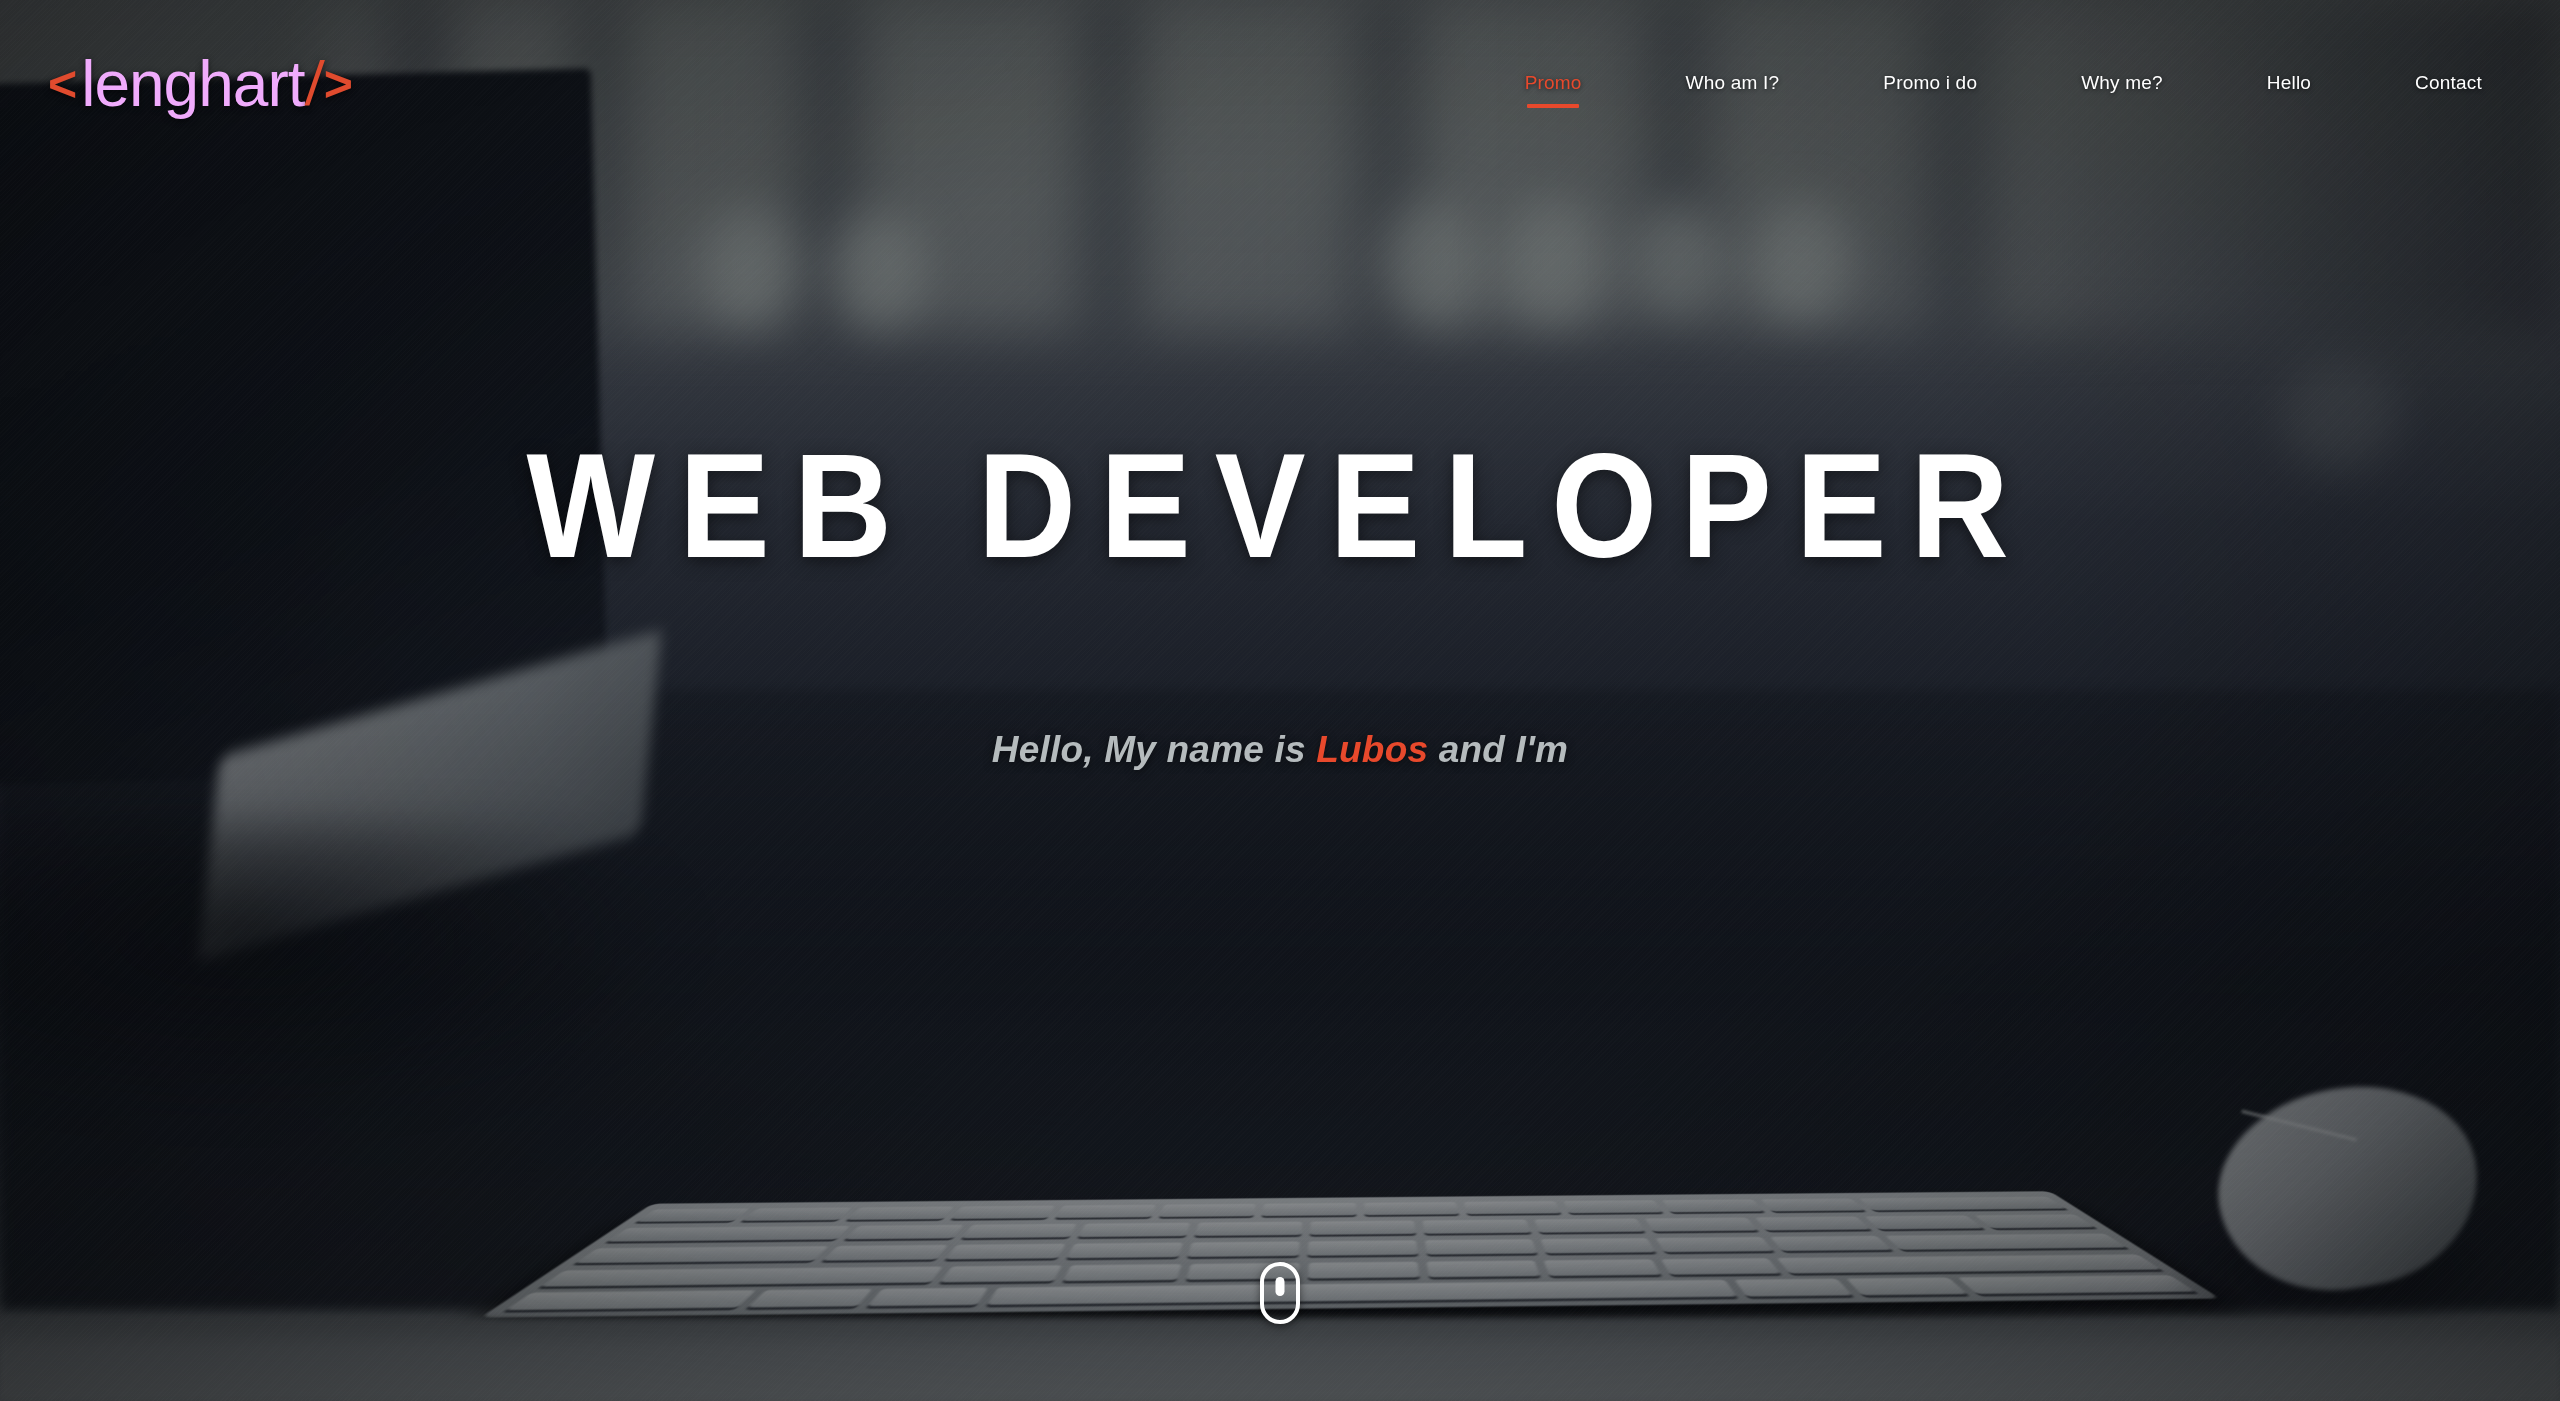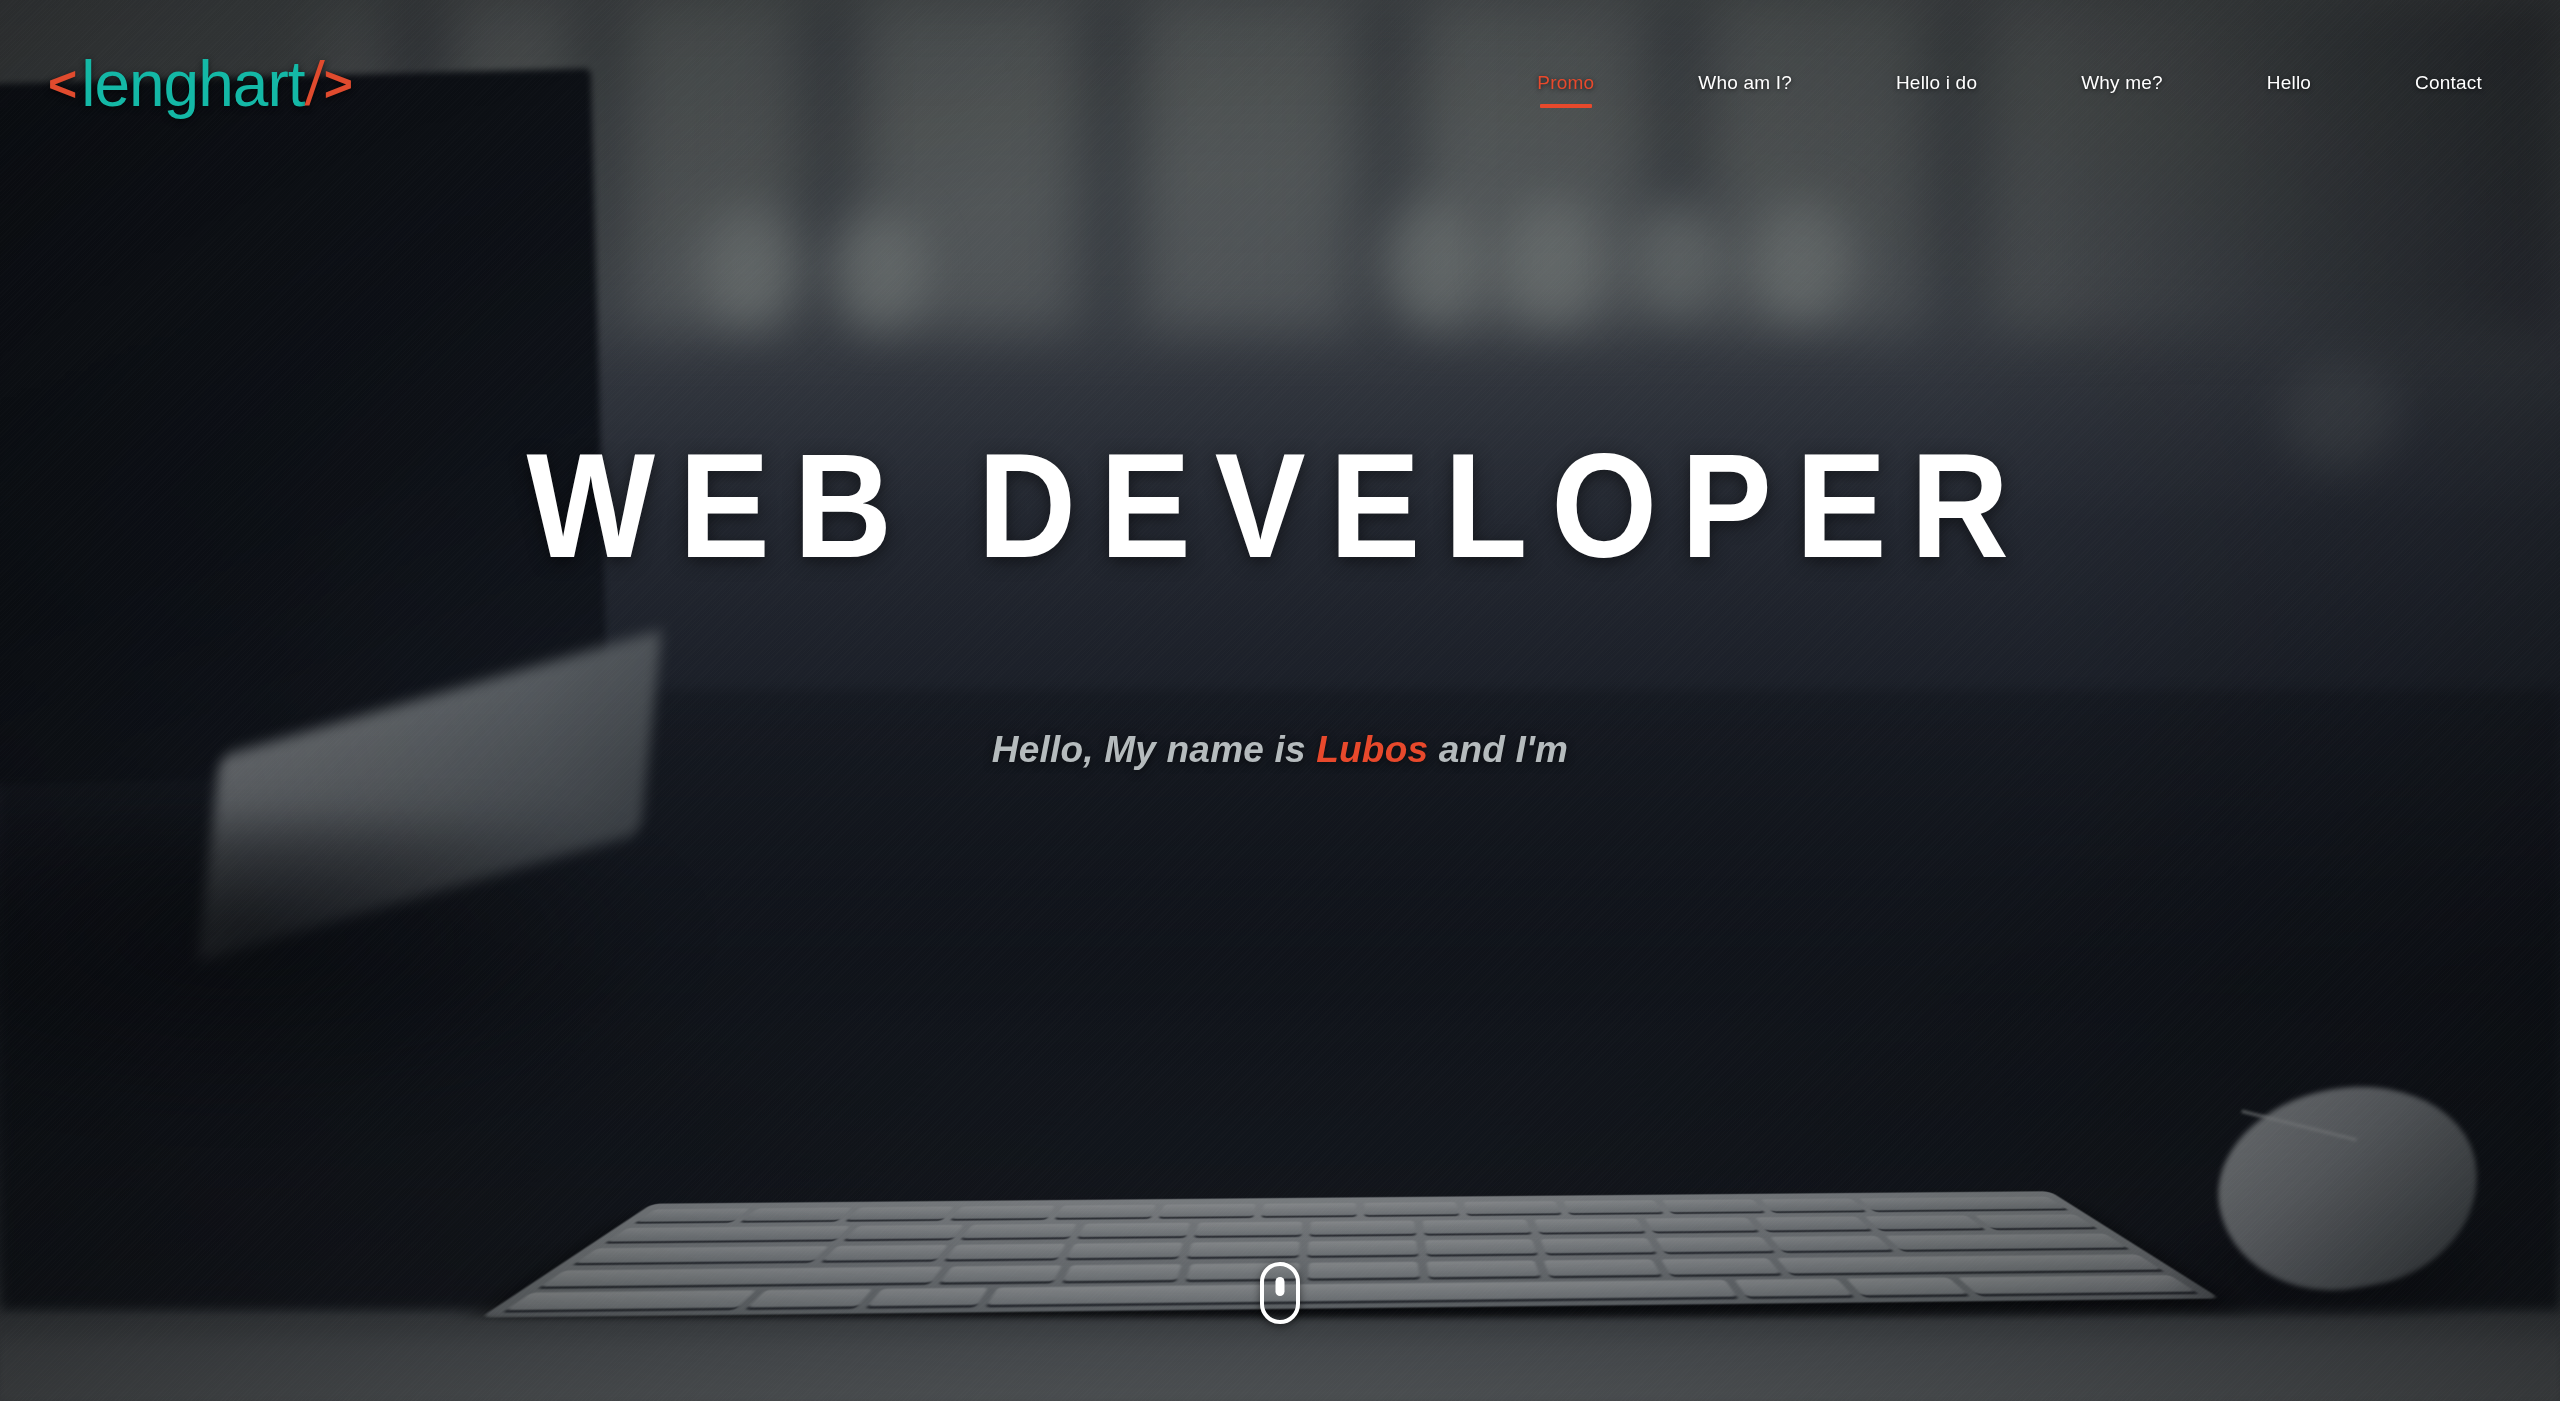--- a/index.html
+++ b/index.html
@@ -155,21 +155,21 @@
   .logo {
     position:absolute; left:48px; top:52px;
     display:flex; align-items:center;
     font-size:62px; line-height:1;
     white-space:nowrap;
     text-shadow:0 2px 6px rgba(0,0,0,.6);
   }
   .logo .brk { color:#e04b2e; font-weight:700; font-size:50px; }
   .logo .brk-left { margin-right:4px; }
   .logo .word {
-    color:#14b8a6; font-weight:300; letter-spacing:-1px;
+    color:#f0abfc; font-weight:300; letter-spacing:-1px;
     font-size:64px;
   }
   .logo .slash {
     color:#e04b2e; font-weight:400; font-size:62px;
     margin-left:2px; margin-right:0px;
     transform:skewX(-4deg);
   }
 
   .nav {
     position:absolute; right:78px; top:72px;
@@ -353,21 +353,21 @@
     <div class="logo">
       <span class="brk brk-left">&lt;</span>
       <span class="word">lenghart</span>
       <span class="slash">/</span>
       <span class="brk">&gt;</span>
     </div>
 
     <nav class="nav">
       <div class="nav-item active">Promo</div>
       <div class="nav-item">Who am I?</div>
-      <div class="nav-item">Hello i do</div>
+      <div class="nav-item">Promo i do</div>
       <div class="nav-item">Why me?</div>
       <div class="nav-item">Hello</div>
       <div class="nav-item">Contact</div>
     </nav>
   </div>
 
   <div class="content">
     <h1 class="title">WEB DEVELOPER</h1>
 
     <div class="tagline">

